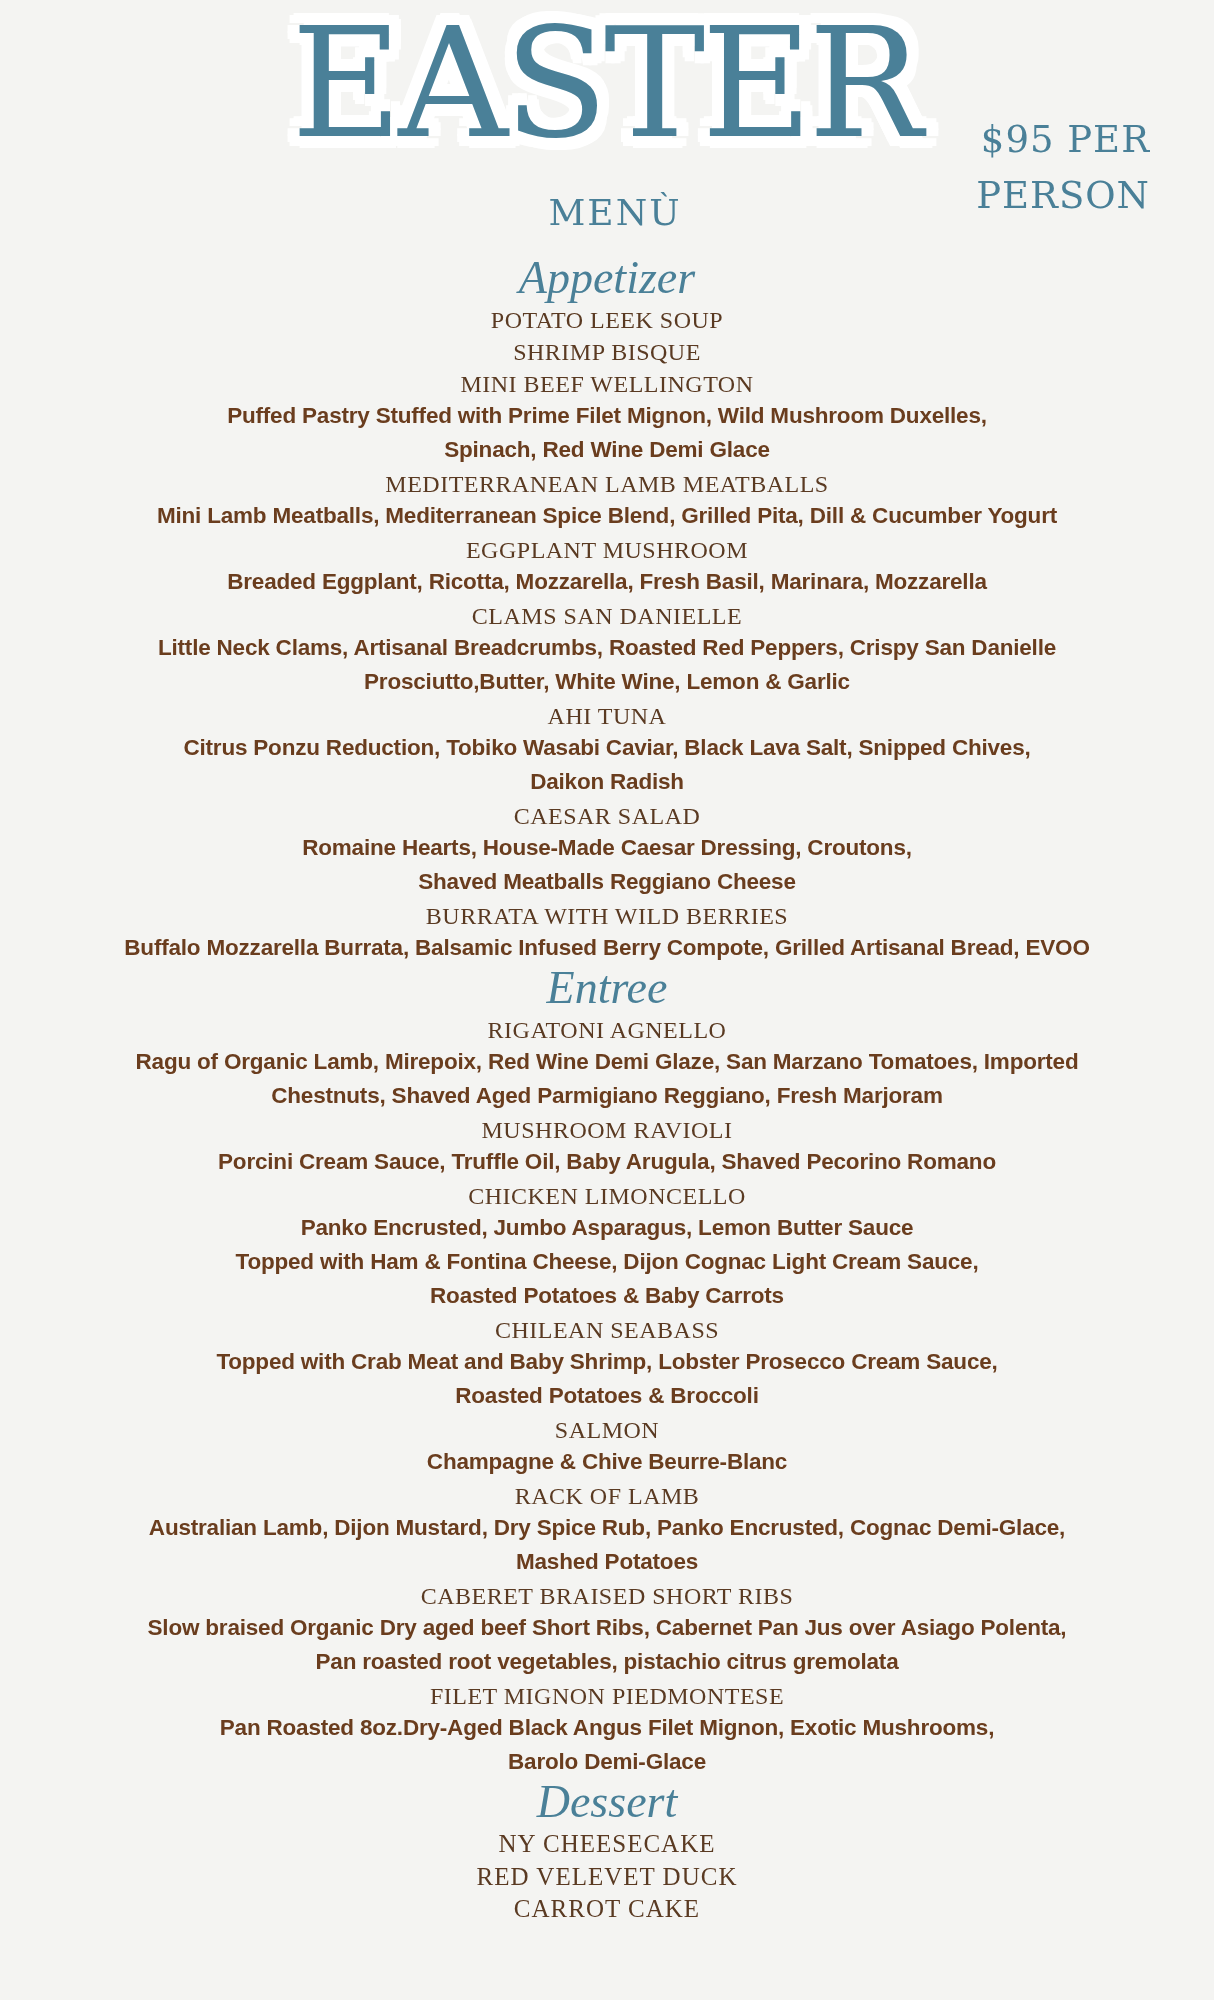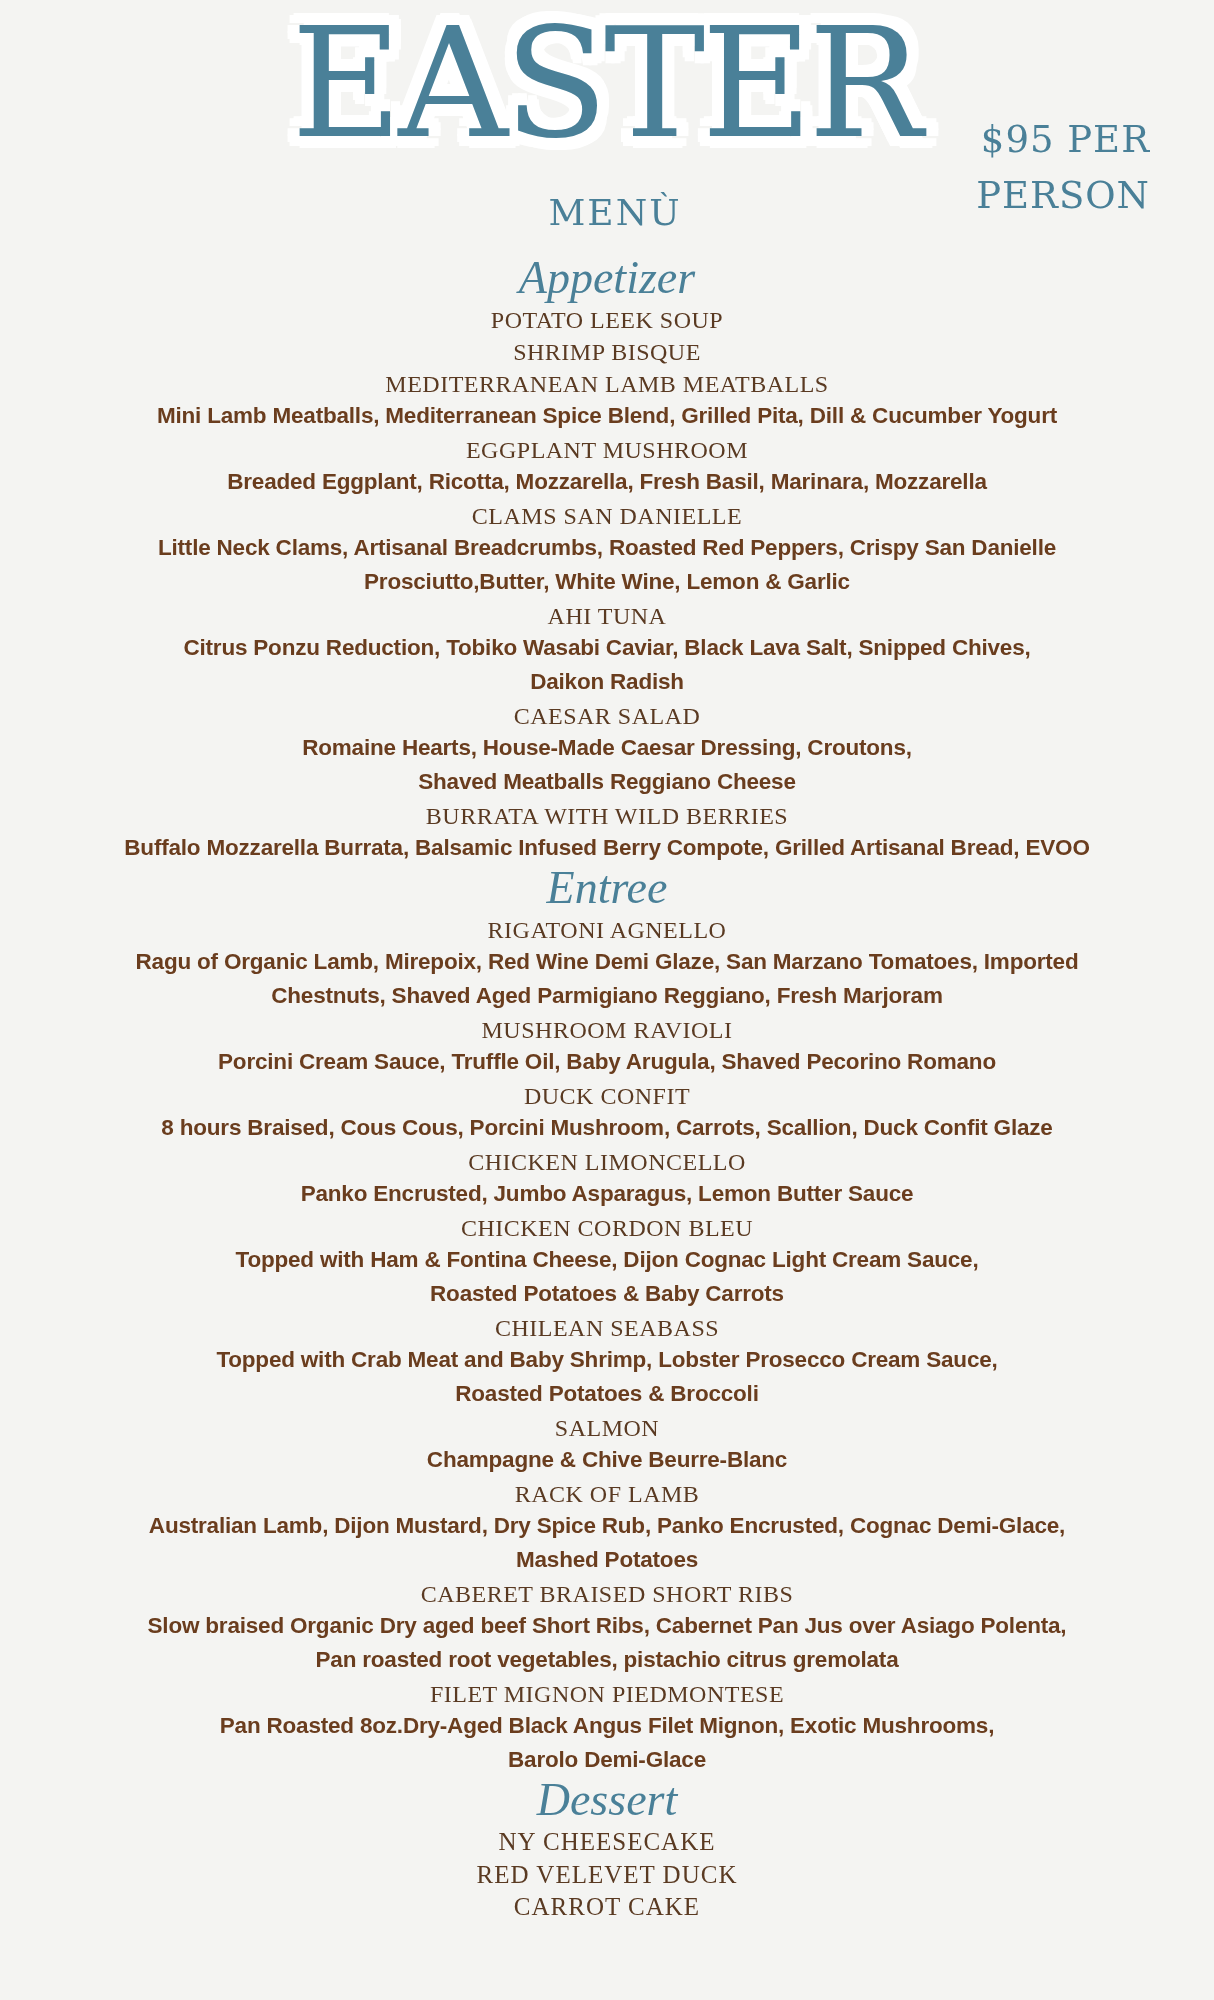--- a/index.html
+++ b/index.html
@@ -124,20 +124,25 @@
   <section id="sec-appetizer">
     <div class="section-title">Appetizer</div>
     <div id="list-appetizer">
         <div class="dish">
           <div class="dish-name">POTATO LEEK SOUP</div>
         </div>
         <div class="dish">
           <div class="dish-name">SHRIMP BISQUE</div>
         </div>
         <div class="dish">
+          <div class="dish-name">MINI BEEF WELLINGTON</div>
+          <div class="dish-desc">Puffed Pastry Stuffed with Prime Filet Mignon, Wild Mushroom Duxelles,</div>
+          <div class="dish-desc">Spinach, Red Wine Demi Glace</div>
+        </div>
+        <div class="dish">
           <div class="dish-name">MEDITERRANEAN LAMB MEATBALLS</div>
           <div class="dish-desc">Mini Lamb Meatballs, Mediterranean Spice Blend, Grilled Pita, Dill &amp; Cucumber Yogurt</div>
         </div>
         <div class="dish">
           <div class="dish-name">EGGPLANT MUSHROOM</div>
           <div class="dish-desc">Breaded Eggplant, Ricotta, Mozzarella, Fresh Basil, Marinara, Mozzarella</div>
         </div>
         <div class="dish">
           <div class="dish-name">CLAMS SAN DANIELLE</div>
           <div class="dish-desc">Little Neck Clams, Artisanal Breadcrumbs, Roasted Red Peppers, Crispy San Danielle</div>
@@ -166,29 +171,24 @@
         <div class="dish">
           <div class="dish-name">RIGATONI AGNELLO</div>
           <div class="dish-desc">Ragu of Organic Lamb, Mirepoix, Red Wine Demi Glaze, San Marzano Tomatoes, Imported</div>
           <div class="dish-desc">Chestnuts, Shaved Aged Parmigiano Reggiano, Fresh Marjoram</div>
         </div>
         <div class="dish">
           <div class="dish-name">MUSHROOM RAVIOLI</div>
           <div class="dish-desc">Porcini Cream Sauce, Truffle Oil, Baby Arugula, Shaved Pecorino Romano</div>
         </div>
         <div class="dish">
-          <div class="dish-name">DUCK CONFIT</div>
-          <div class="dish-desc">8 hours Braised, Cous Cous, Porcini Mushroom, Carrots, Scallion, Duck Confit Glaze</div>
-        </div>
-        <div class="dish">
           <div class="dish-name">CHICKEN LIMONCELLO</div>
           <div class="dish-desc">Panko Encrusted, Jumbo Asparagus, Lemon Butter Sauce</div>
         </div>
         <div class="dish">
-          <div class="dish-name">CHICKEN CORDON BLEU</div>
           <div class="dish-desc">Topped with Ham &amp; Fontina Cheese, Dijon Cognac Light Cream Sauce,</div>
           <div class="dish-desc">Roasted Potatoes &amp; Baby Carrots</div>
         </div>
         <div class="dish">
           <div class="dish-name">CHILEAN SEABASS</div>
           <div class="dish-desc">Topped with Crab Meat and Baby Shrimp, Lobster Prosecco Cream Sauce,</div>
           <div class="dish-desc">Roasted Potatoes &amp; Broccoli</div>
         </div>
         <div class="dish">
           <div class="dish-name">SALMON</div>

